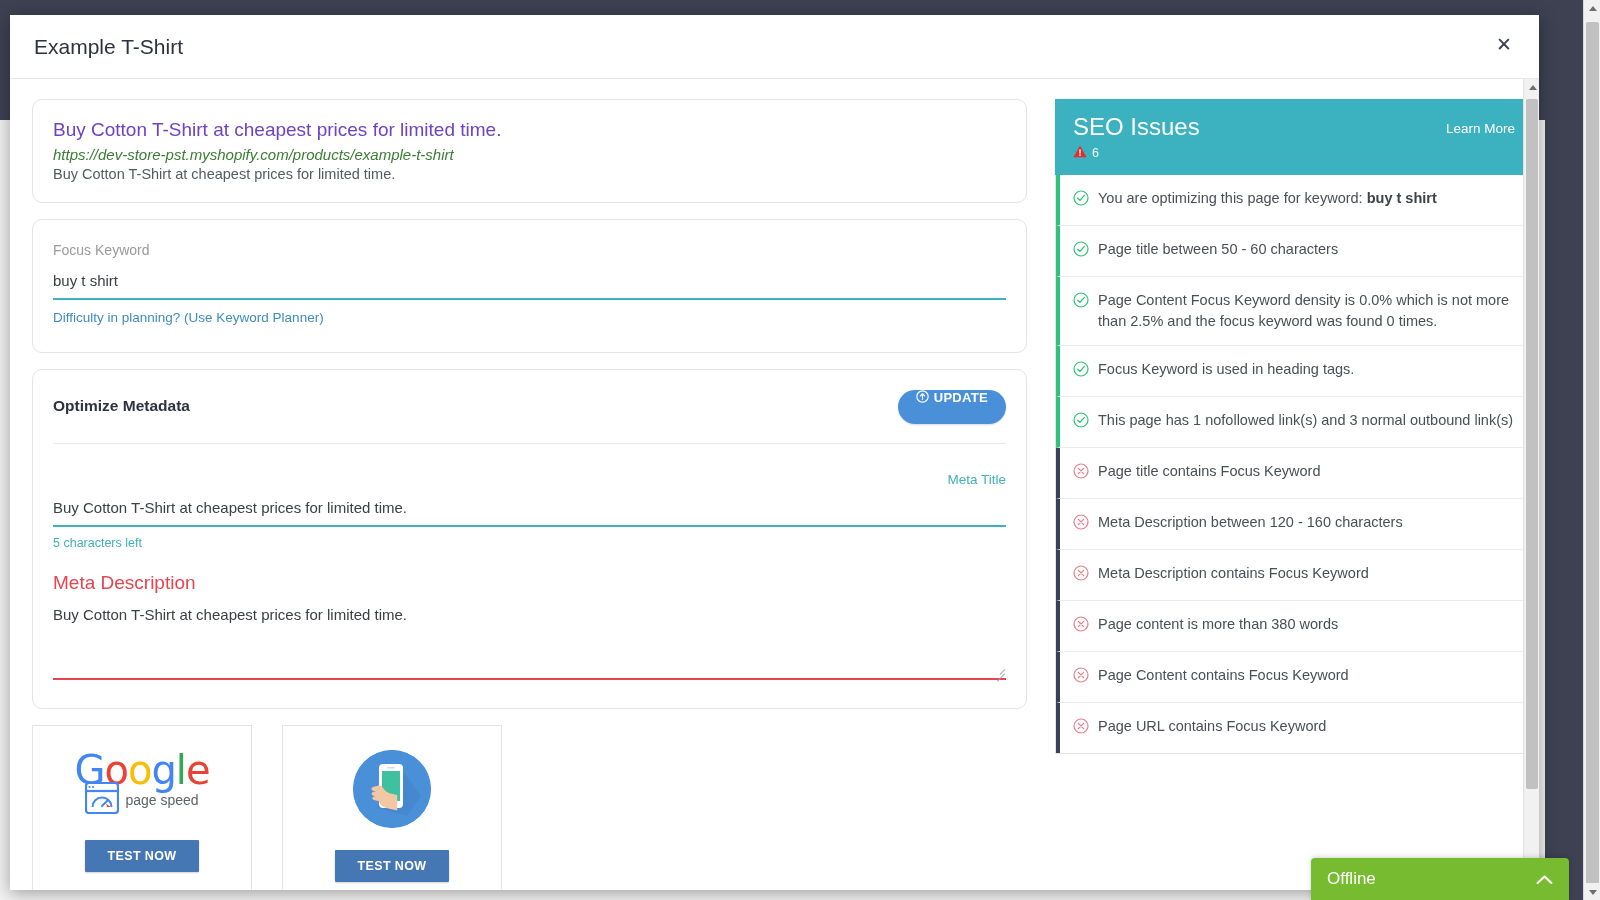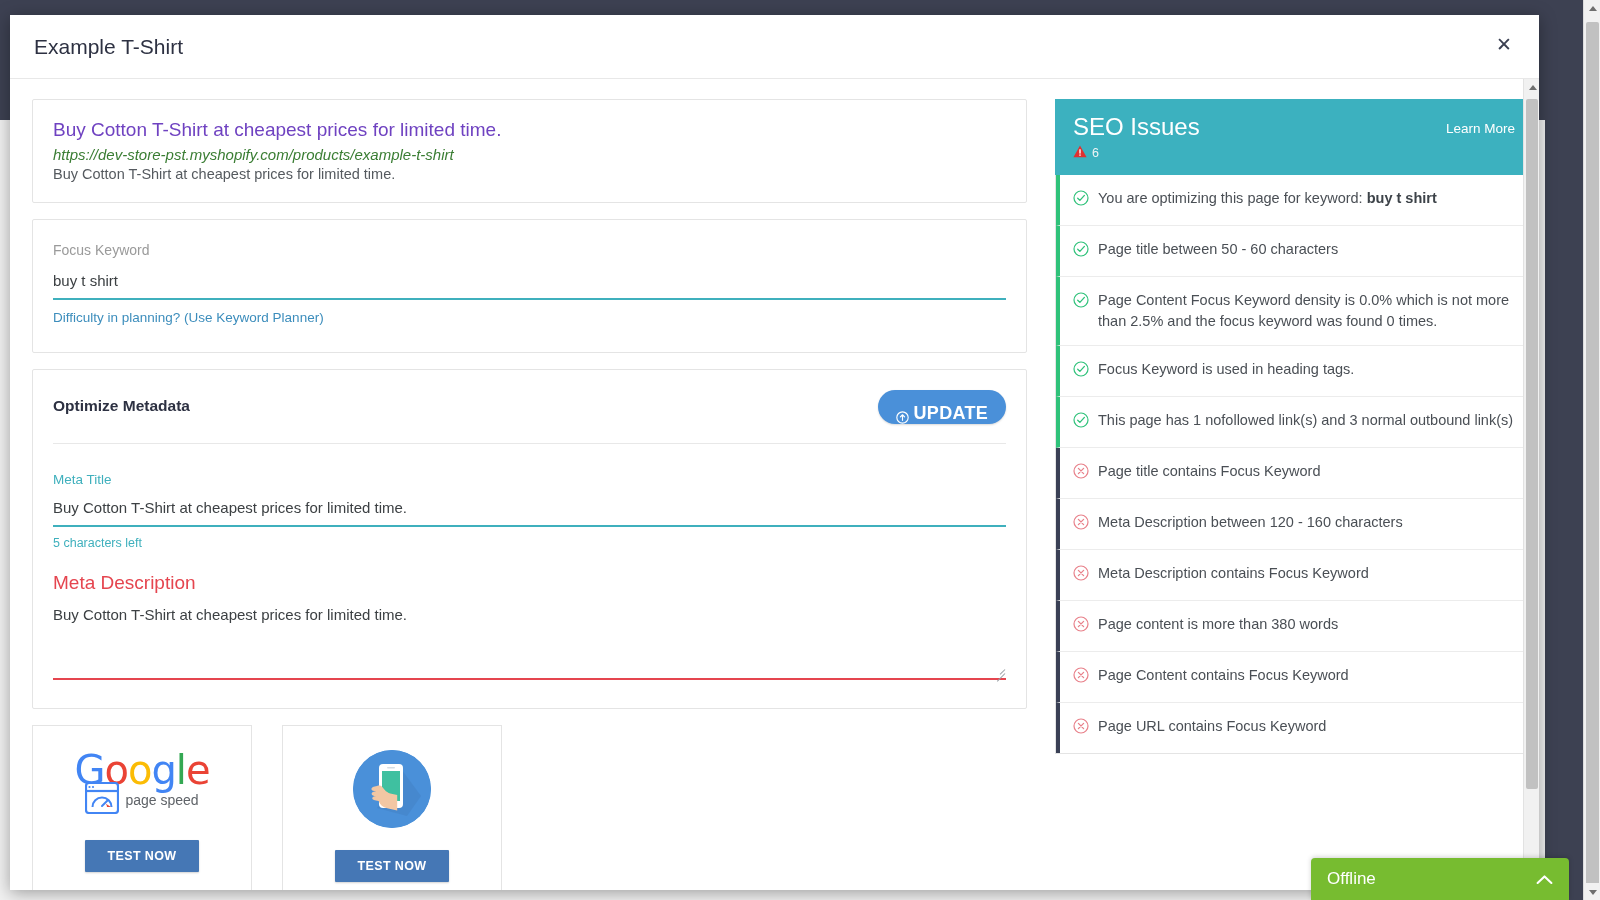--- a/index.html
+++ b/index.html
@@ -57,21 +57,21 @@
     background: #f1f1f1; border-left: 1px solid #e2e2e2;
   }
   #modal-scrollbar .thumb { position: absolute; left: 2px; top: 20px; width: 12px; height: 690px; background: #c1c1c1; border-radius: 2px; }
   #modal-scrollbar .sb-arrow.up { top: 0; } #modal-scrollbar .sb-arrow.down { bottom: 0; }
 
   #content-wrap { display: flex; gap: 0; padding: 0 14px 0 22px; height: 100%; }
   #col-left { width: 995px; flex: none; }
   #col-right { flex: 1; padding-left: 28px; }
 
   
-  .card { background: #fff; border: 1px solid #e4e4e4; border-radius: 2px; margin-bottom: 16px; }
+  .card { background: #fff; border: 1px solid #e4e4e4; border-radius: 10px; margin-bottom: 16px; }
 
   
   #serp-card { padding: 18px 20px 20px 20px; }
   #serp-title { color: #6f42c1; font-size: 19px; margin-bottom: 3px; line-height: 1.3; }
   #serp-url { color: #3a7d33; font-size: 15px; font-style: italic; margin-bottom: 3px; }
   #serp-desc { color: #555a5f; font-size: 14.5px; }
 
   
   #focus-card { padding: 22px 20px 26px 20px; }
   .field-label { font-size: 14px; color: #9a9a9a; margin-bottom: 14px; }
@@ -79,26 +79,26 @@
   .underline-teal { border-bottom: 2px solid #3fb0bd; }
   .underline-red { border-bottom: 2px solid #e5454f; }
   #keyword-planner-link { display: inline-block; margin-top: 10px; color: #3c8dbc; font-size: 13.5px; text-decoration: none; cursor: pointer; }
 
   
   #meta-card { padding: 20px 20px 28px 20px; }
   #meta-head { display: flex; align-items: flex-start; justify-content: space-between; }
   #meta-head-title { font-size: 15.5px; font-weight: 700; color: #2d3142; padding-top: 7px; }
   #update-button {
     background: #4a90d9; color: #fff; border: none; border-radius: 22px;
-    height: 34px; padding: 0 18px; font-size: 18px; font-weight: 700; letter-spacing: .3px;
-    display: inline-flex; align-items: flex-end; gap: 5px; cursor: pointer; box-shadow: 0 1px 2px rgba(0,0,0,.15);
+    height: 34px; padding: 0 18px; font-size: 13px; font-weight: 700; letter-spacing: .3px;
+    display: inline-flex; align-items: flex-start; gap: 5px; cursor: pointer; box-shadow: 0 1px 2px rgba(0,0,0,.15);
   }
   #update-button svg { display: block; }
   #meta-hr { height: 1px; background: #e8e8e8; margin: 19px 0 28px 0; }
-  .meta-sublabel-teal { color: #3fb0bd; font-size: 13.5px; margin-bottom: 12px; }
+  .meta-sublabel-teal { color: #3fb0bd; font-size: 13.5px; margin-bottom: 12px; text-align: right; }
   .meta-sublabel-red { color: #e5454f; font-size: 19px; margin-bottom: 12px; }
   .counter-teal { color: #3fb0bd; font-size: 12.5px; margin-top: 9px; }
   .counter-red { color: #e5454f; font-size: 12.5px; margin-top: 9px; }
   #meta-desc-box { position: relative; min-height: 74px; }
   #resize-grip { position: absolute; right: 1px; bottom: 3px; width: 11px; height: 11px; }
   #resize-grip i { position: absolute; right: 0; display: block; height: 1px; background: #9aa0a6; transform: rotate(-45deg); transform-origin: right center; }
 
   
   #test-row { display: flex; gap: 30px; }
   .test-card { width: 220px; height: 200px; border: 1px solid #e4e4e4; background: #fff; display: flex; flex-direction: column; align-items: center; padding-top: 24px; }

